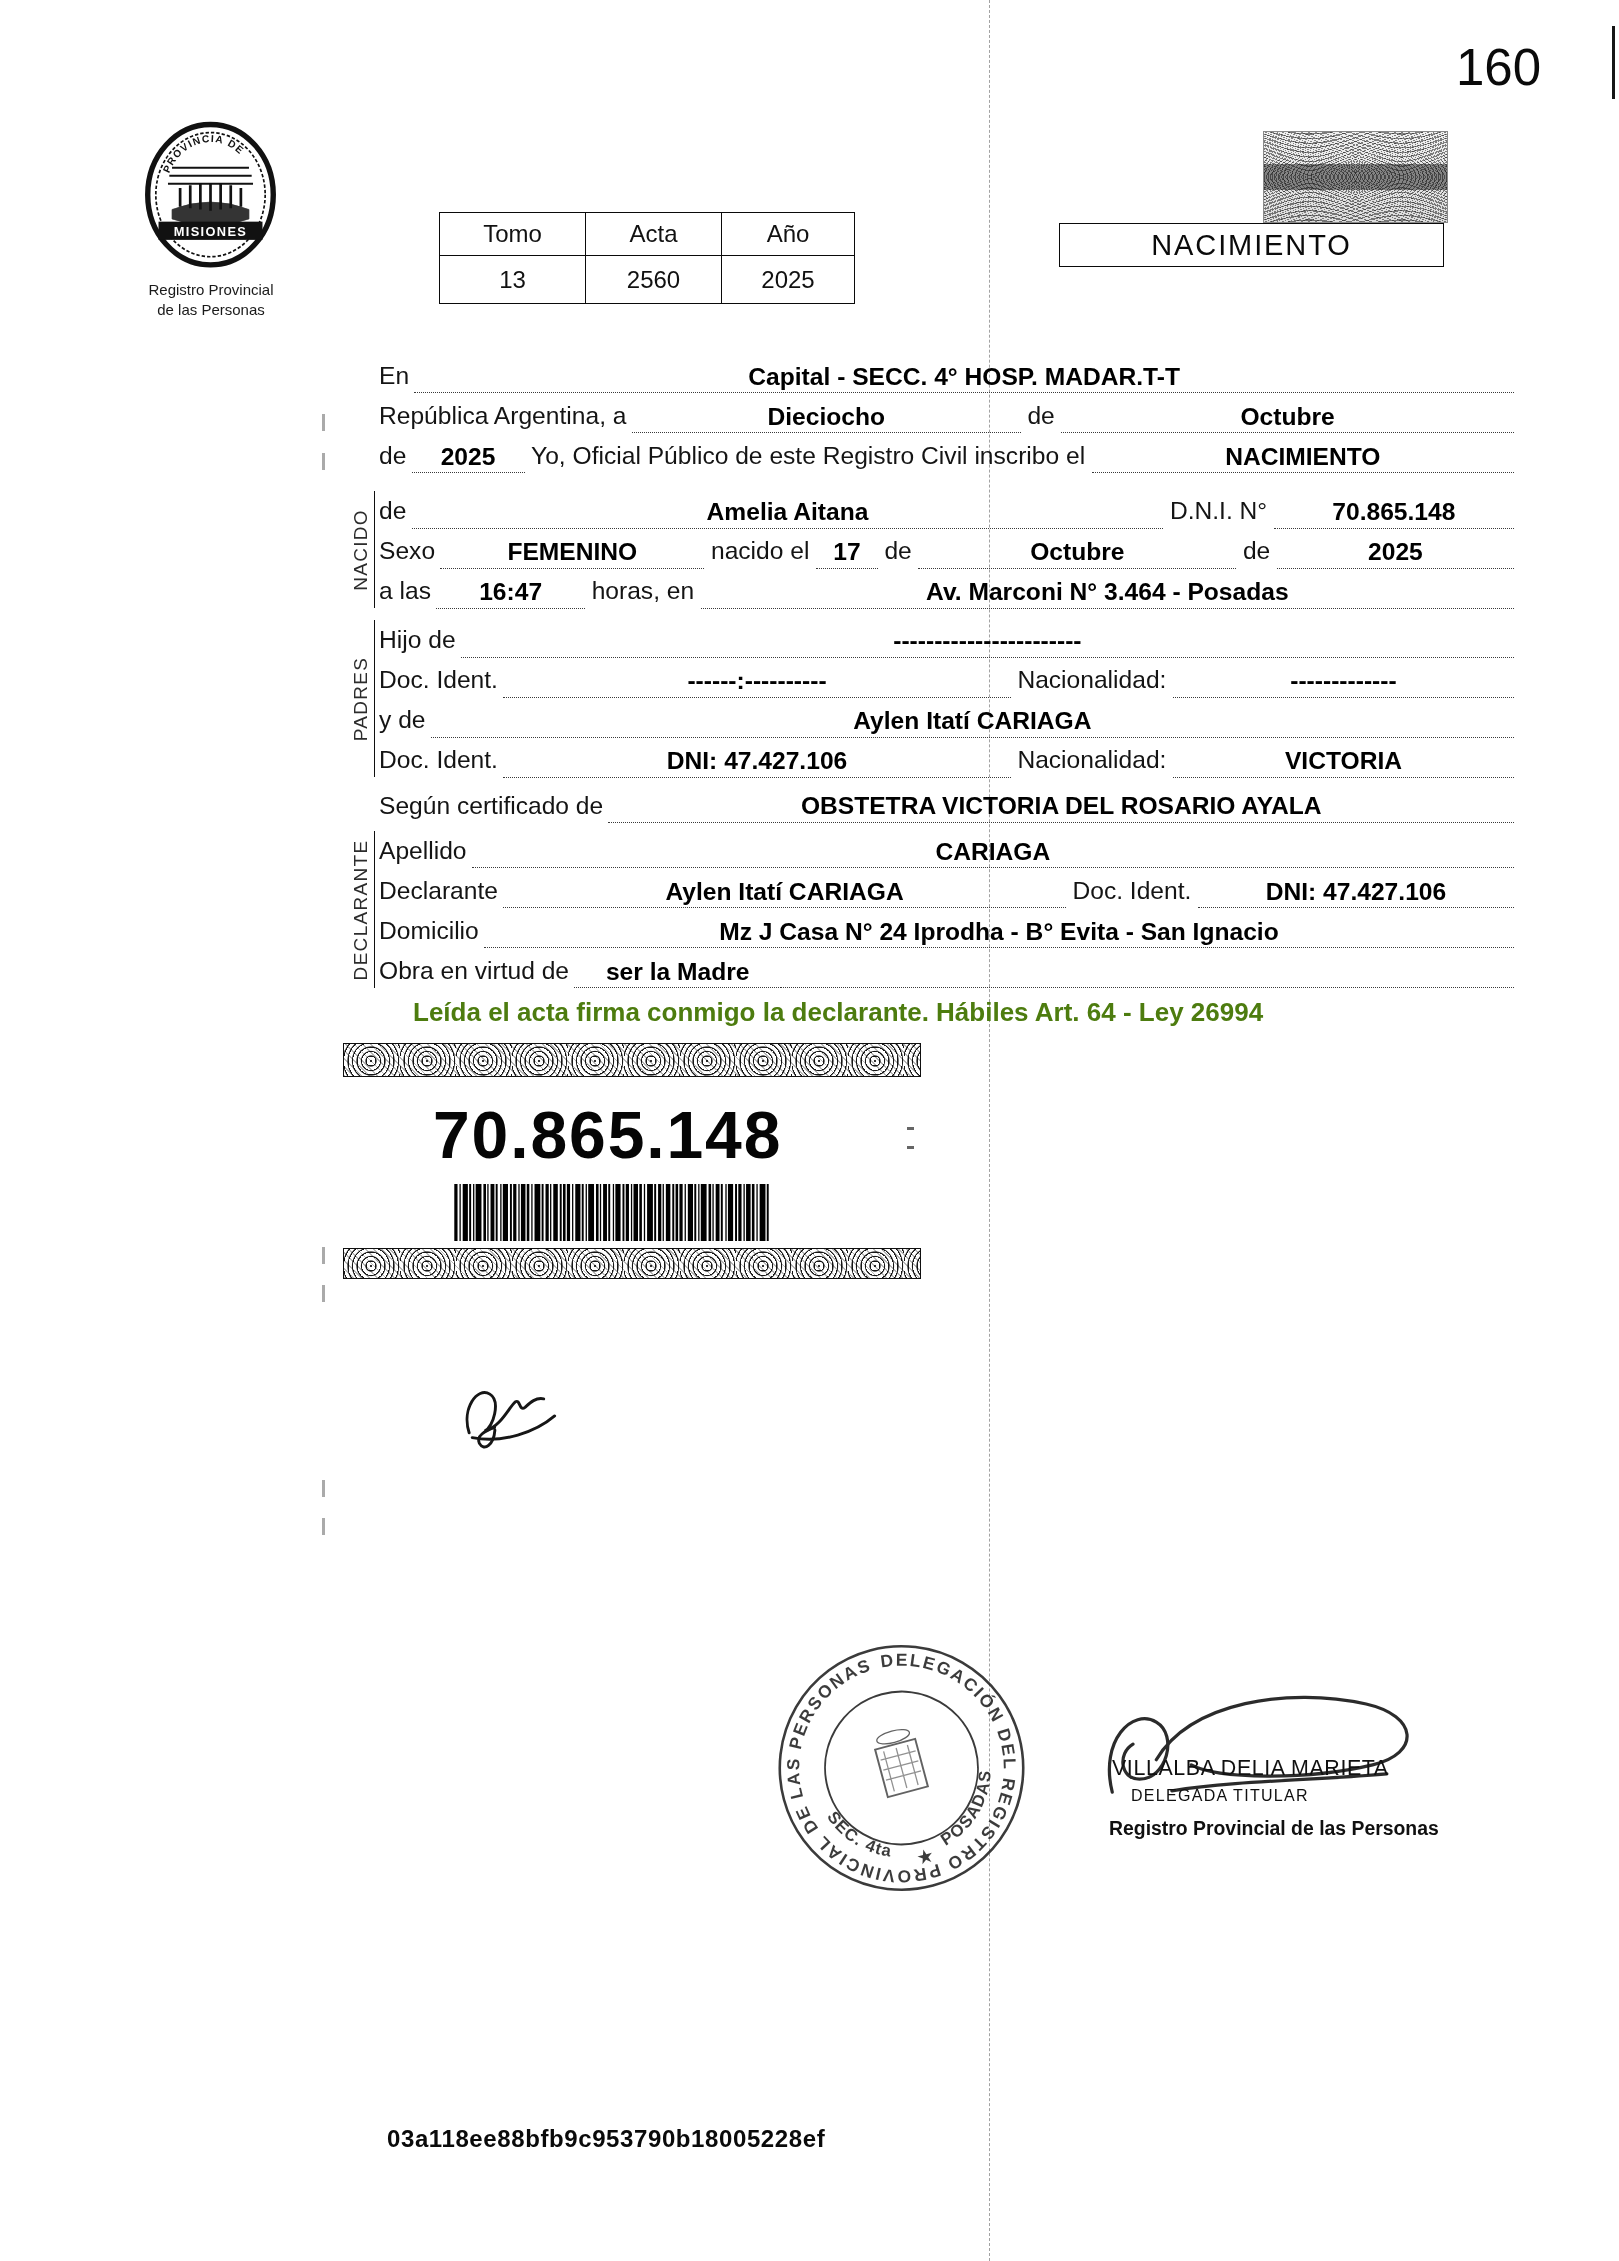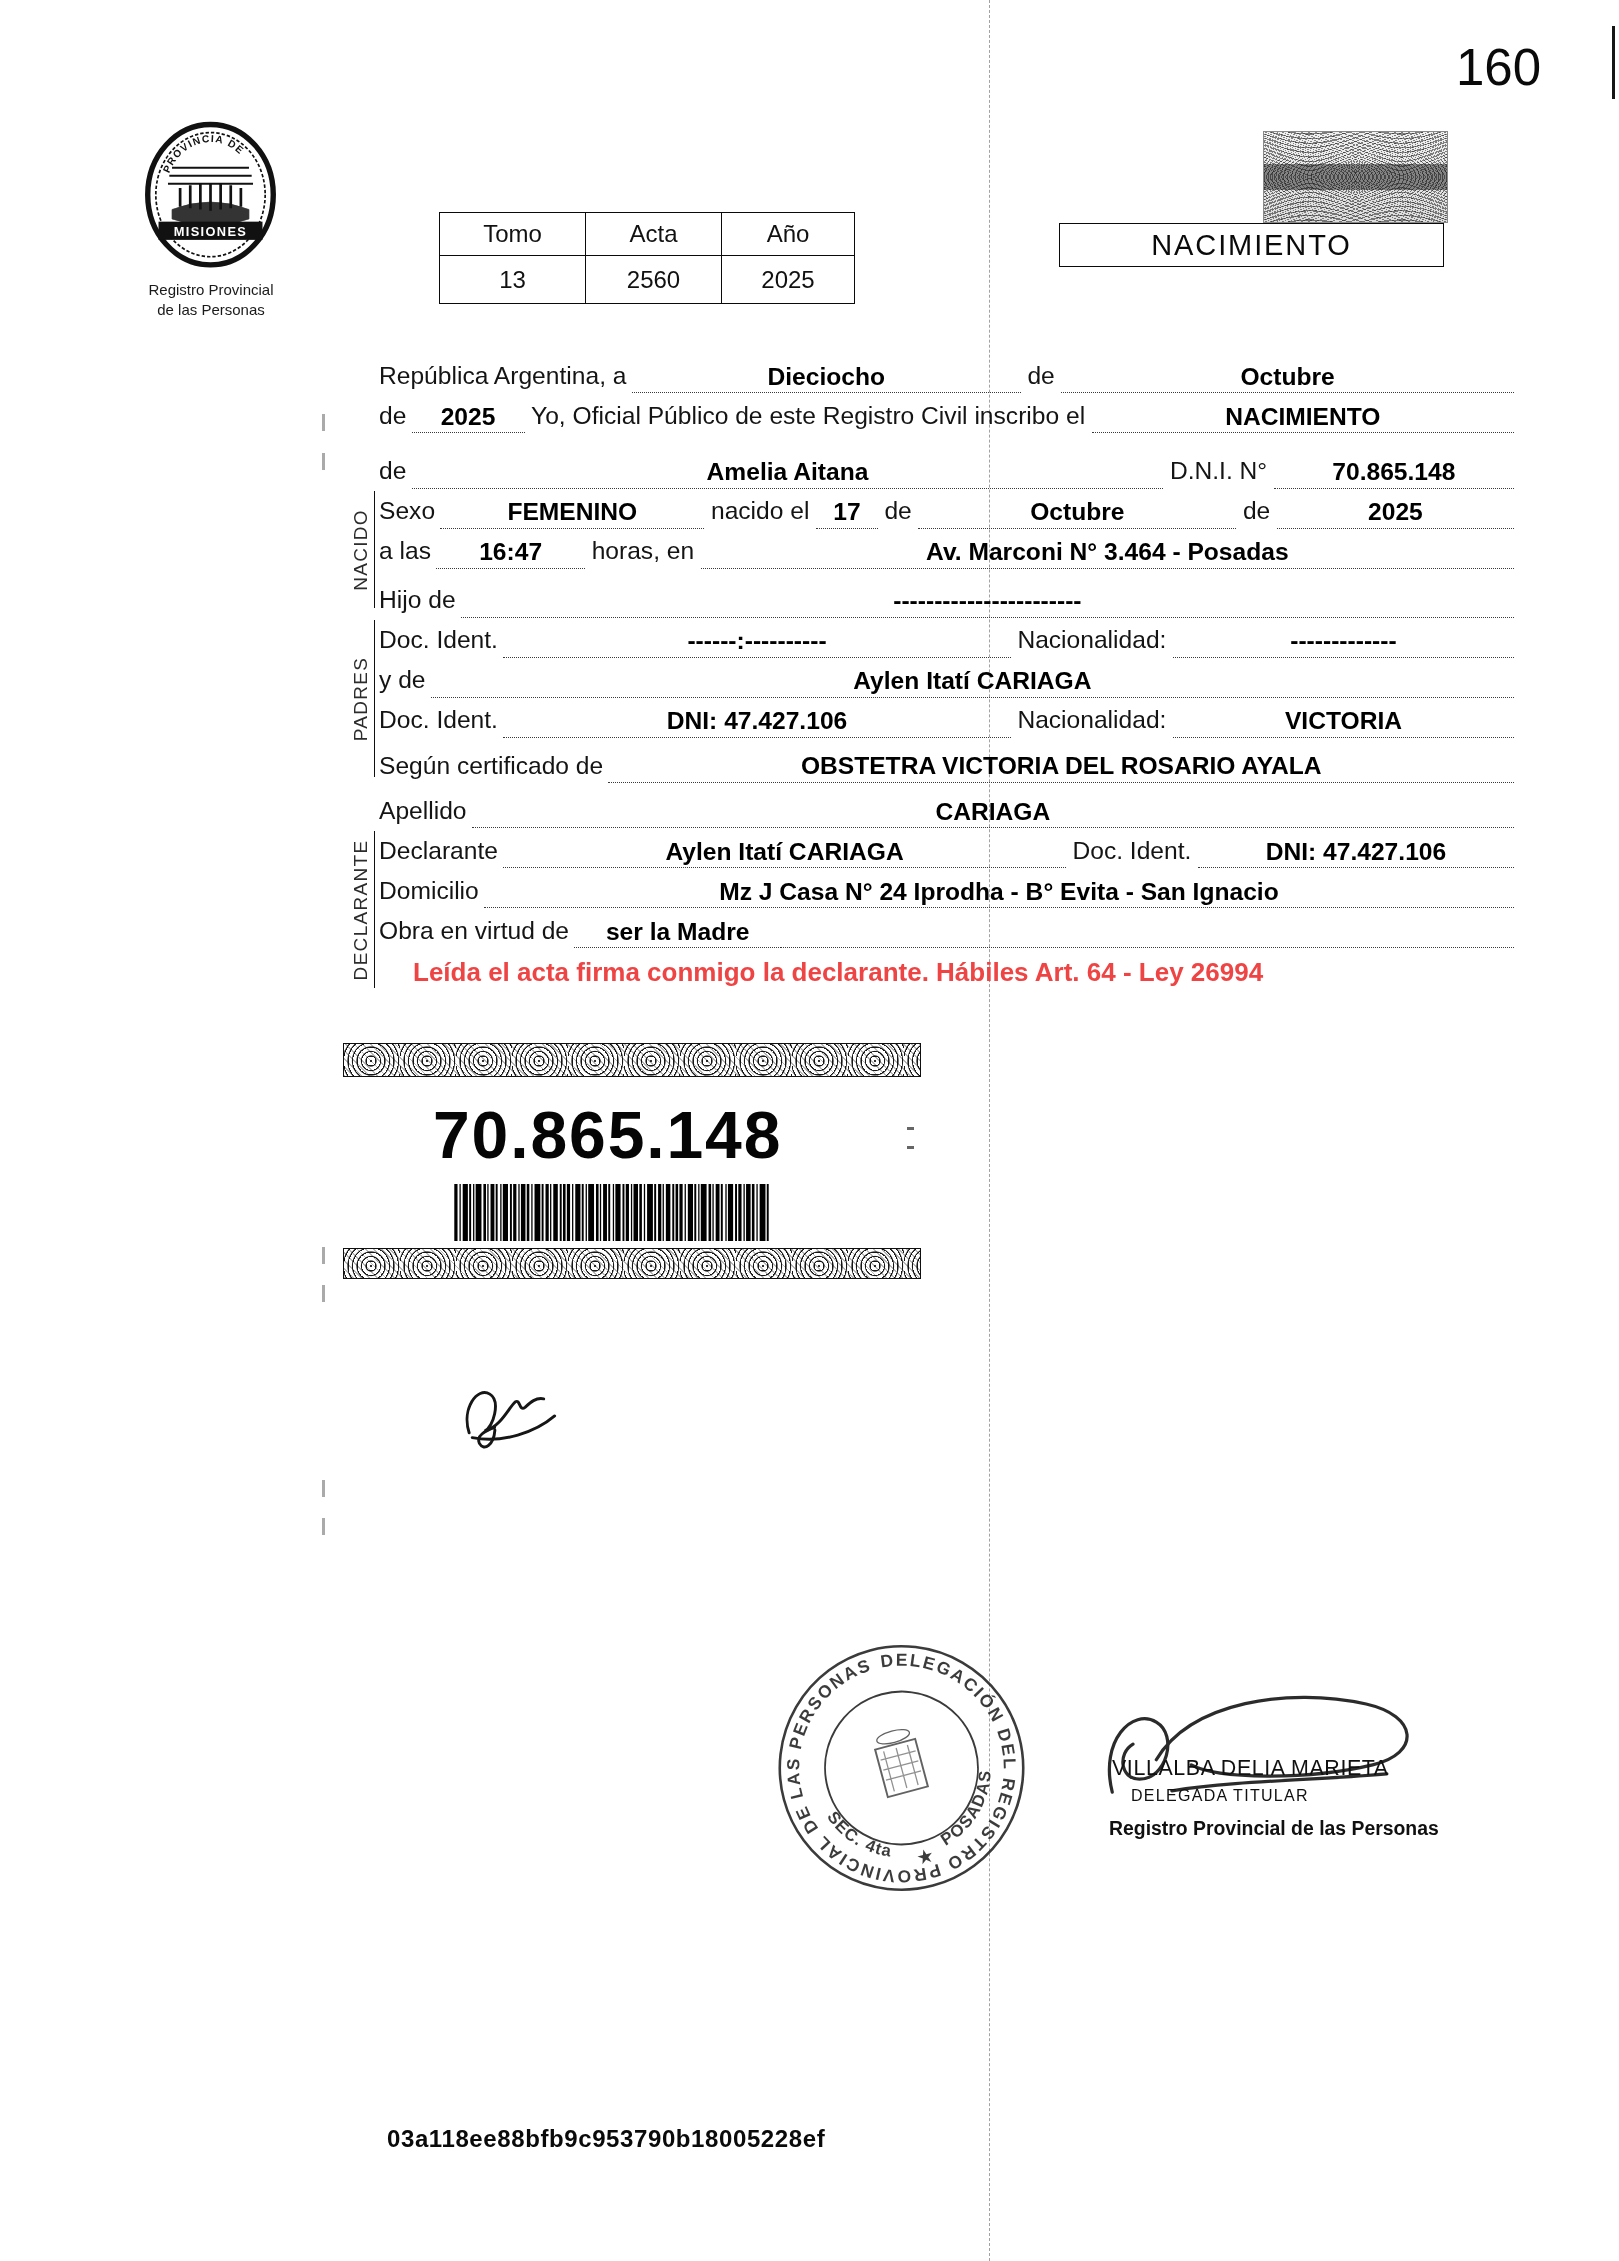--- a/index.html
+++ b/index.html
@@ -32,21 +32,21 @@
            align-items:center;justify-content:center;font-size:29px;letter-spacing:1.9px;color:#0a0a0a}
 
   
   .form{left:379px;top:353px;width:1135px}
   .fline{display:flex;align-items:flex-end;height:40px;font-size:24.6px;color:#141414}
   .lbl{white-space:nowrap;padding:0 5.2px 3.2px 0}
   .lbl.mid{padding:0 6.5px 3.2px 6.5px}
   .val{border-bottom:1.9px dotted #3a3a3a;text-align:center;font-weight:bold;white-space:nowrap;
        padding:0 3.9px 1.3px;overflow:hidden;color:#000}
   .fil{border-bottom:1.9px dotted #3a3a3a;flex:1}
-  .closing{margin-top:9px;padding-left:34px;font-weight:bold;font-size:26px;color:#ef4444}
+  .closing{margin-top:9px;padding-left:34px;font-weight:bold;font-size:26px;color:#4d7c0f}
 
   
   .side-bar{width:0;border-left:1.9px solid #0f0f0f}
   .side-label{width:149px;height:22px;text-align:center;font-size:19px;letter-spacing:1.3px;color:#2c2c2c;
               transform:rotate(-90deg)}
 
   
   .strip{left:343px;width:578px;height:34px;border:1.9px solid #0f0f0f;
     background-image:
       repeating-linear-gradient(45deg, rgba(0,0,0,.28) 0 1.3px, rgba(0,0,0,0) 1.3px 5.8px),
@@ -129,20 +129,24 @@
 
   <div class="abs side-bar" style="left:374px;top:491px;height:117px"></div>
   <div class="abs side-label" style="left:286px;top:539px">NACIDO</div>
   <div class="abs side-bar" style="left:374px;top:620px;height:157px"></div>
   <div class="abs side-label" style="left:286px;top:688px">PADRES</div>
   <div class="abs side-bar" style="left:374px;top:831px;height:157px"></div>
   <div class="abs side-label" style="left:286px;top:899px">DECLARANTE</div>
 
   <div class="abs form">
 
+    <div class="fline">
+      <span class="lbl">En</span>
+      <span class="val" style="flex:1">Capital - SECC. 4° HOSP. MADAR.T-T</span>
+    </div>
 
     <div class="fline">
       <span class="lbl">República Argentina, a</span>
       <span class="val" style="flex:2.4">Dieciocho</span>
       <span class="lbl mid">de</span>
       <span class="val" style="flex:2.8">Octubre</span>
     </div>
 
     <div class="fline">
       <span class="lbl">de</span>

